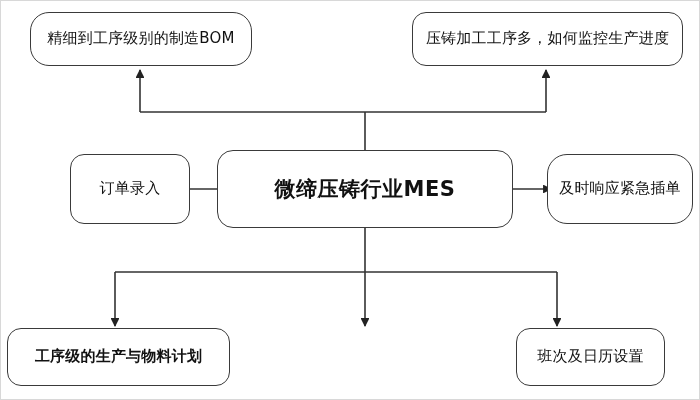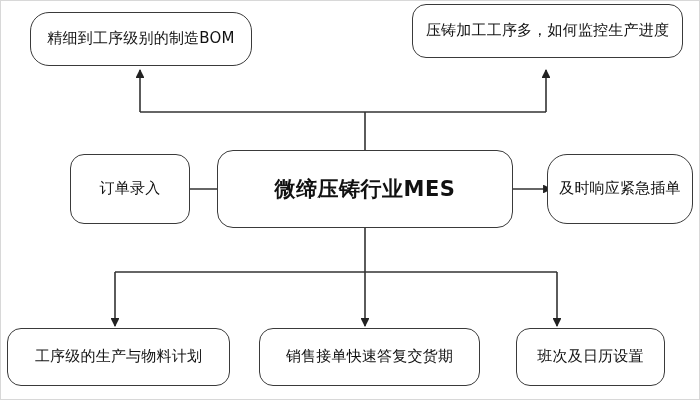--- a/index.html
+++ b/index.html
@@ -103,42 +103,39 @@
       <path d="M 115 272 L 115 326" marker-end="url(#arrow)"></path>
       <path d="M 365 272 L 365 326" marker-end="url(#arrow)"></path>
       <path d="M 557 272 L 557 326" marker-end="url(#arrow)"></path>
     </g>
   </svg>
 
   <div class="node topic" style="left:30px; top:12px; width:222px; height:54px;border-radius:19px;">
     <span class="node-label">精细到工序级别的制造BOM</span>
   </div>
 
-  <div class="node topic" style="left:412px; top:4px; width:271px; height:54px;">
+  <div class="node topic" style="left:412px; top:12px; width:271px; height:54px;">
     <span class="node-label">压铸加工工序多，如何监控生产进度</span>
   </div>
 
   <div class="node side" style="left:70px; top:154px; width:120px; height:70px;">
     <span class="node-label">订单录入</span>
   </div>
 
   <div class="node central" style="left:217px; top:150px; width:296px; height:78px;">
     <span class="node-label">微缔压铸行业MES</span>
   </div>
 
   <div class="node side" style="left:547px; top:154px; width:146px; height:70px;border-radius:20px;">
     <span class="node-label">及时响应紧急插单</span>
   </div>
 
-  <div class="node leaf" style="left:7px; top:328px; width:223px; height:58px;">
+  <div class="node leaf" style="left:7px; top:328px; width:223px; height:58px;font-weight:bold;">
     <span class="node-label">工序级的生产与物料计划</span>
   </div>
 
-  <div class="node leaf" style="left:259px; top:328px; width:221px; height:58px;">
-    <span class="node-label">销售接单快速答复交货期</span>
-  </div>
 
   <div class="node leaf" style="left:516px; top:328px; width:149px; height:58px;">
     <span class="node-label">班次及日历设置</span>
   </div>
 
   <div class="frame"></div>
 </div>
 
 </body></html>

